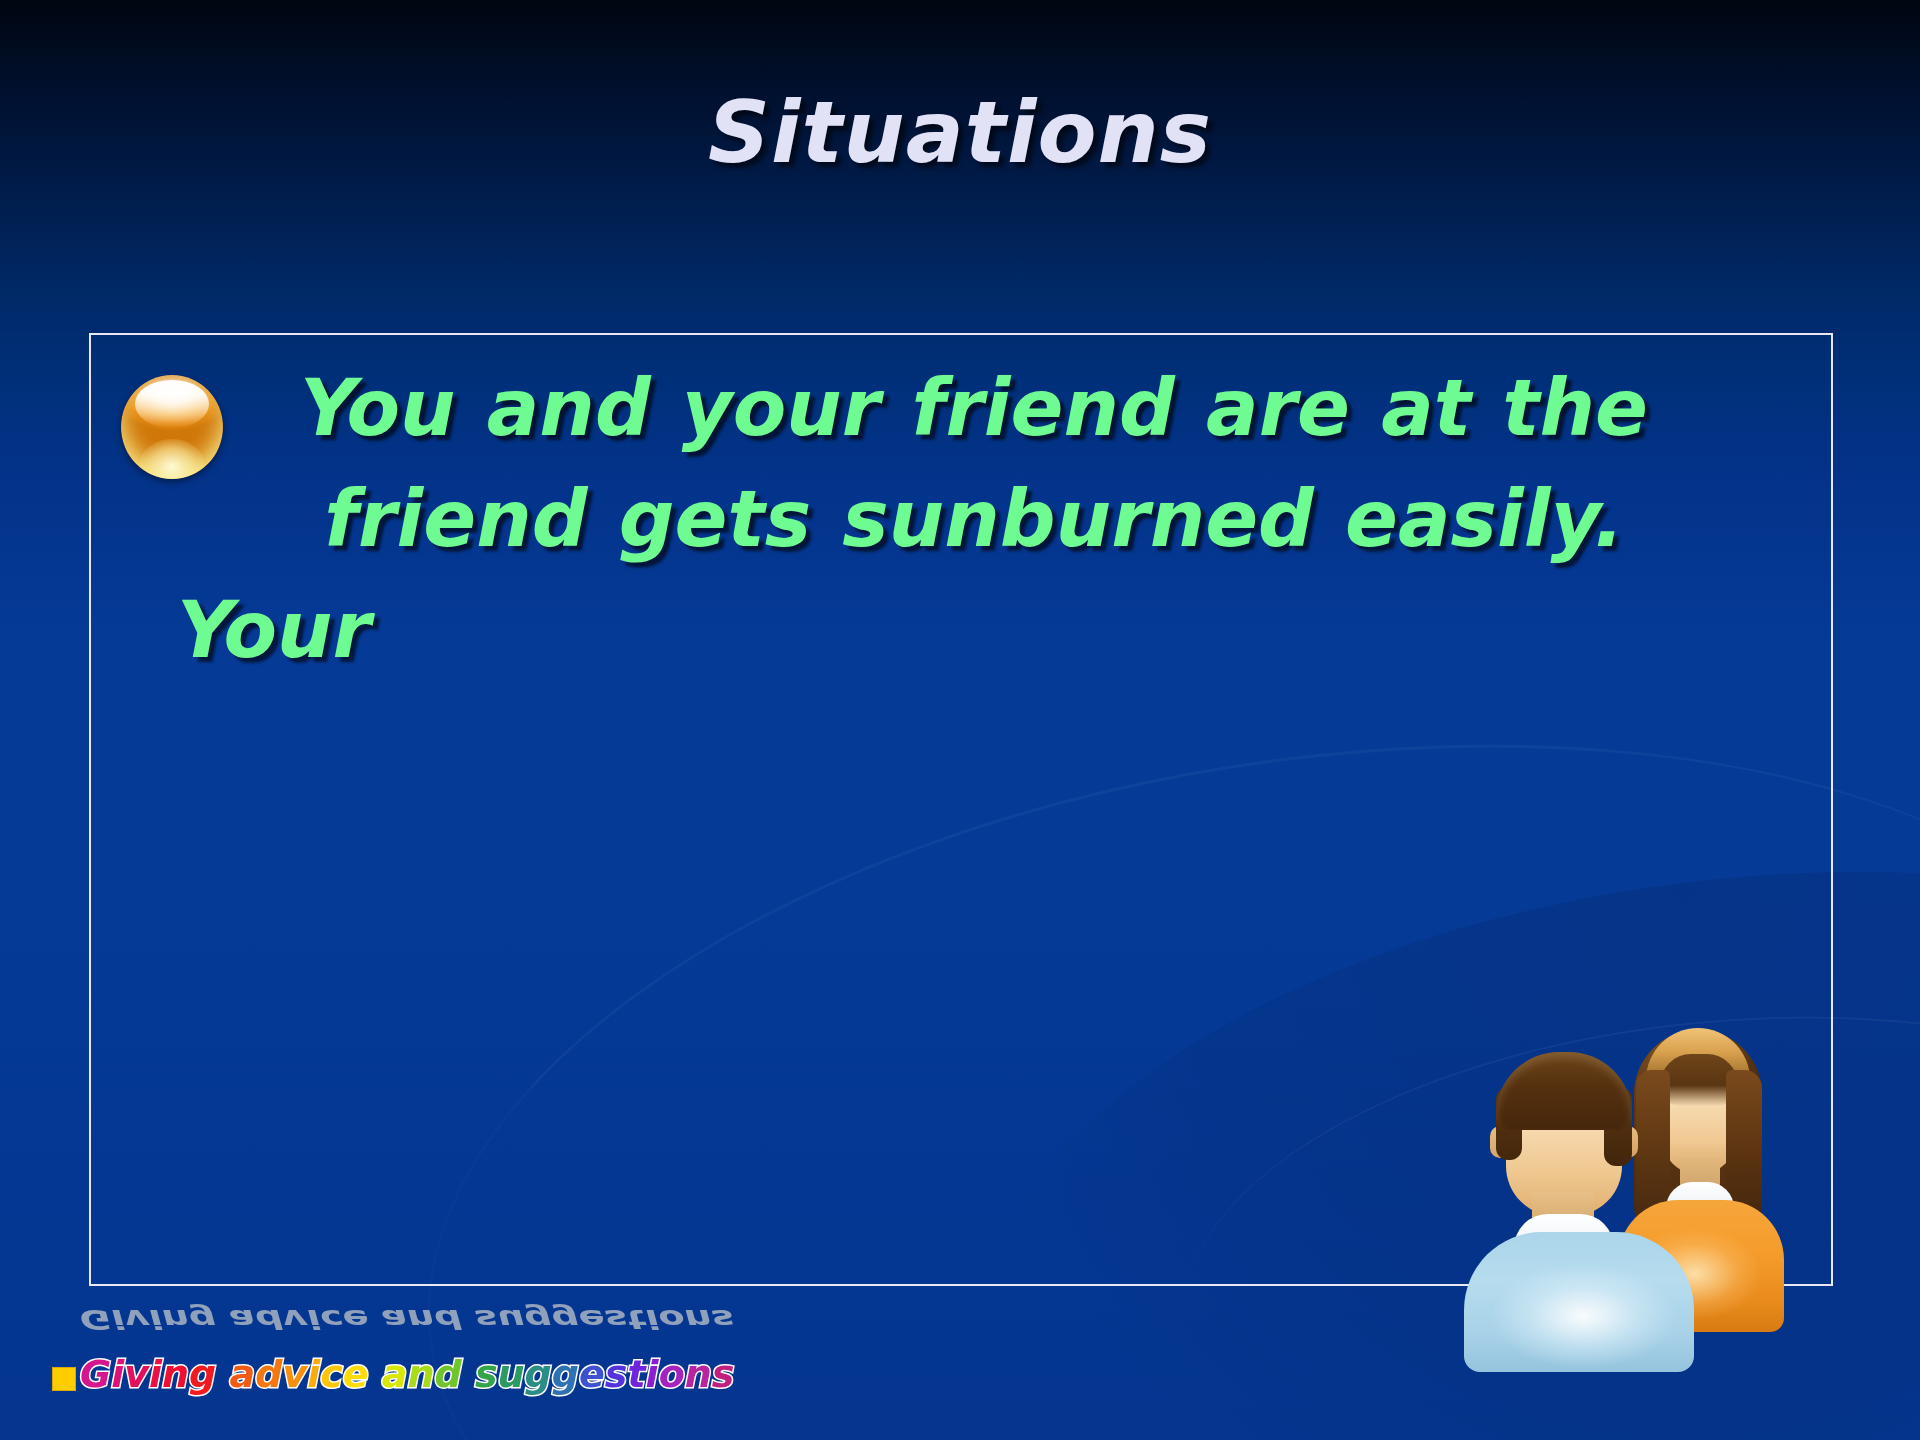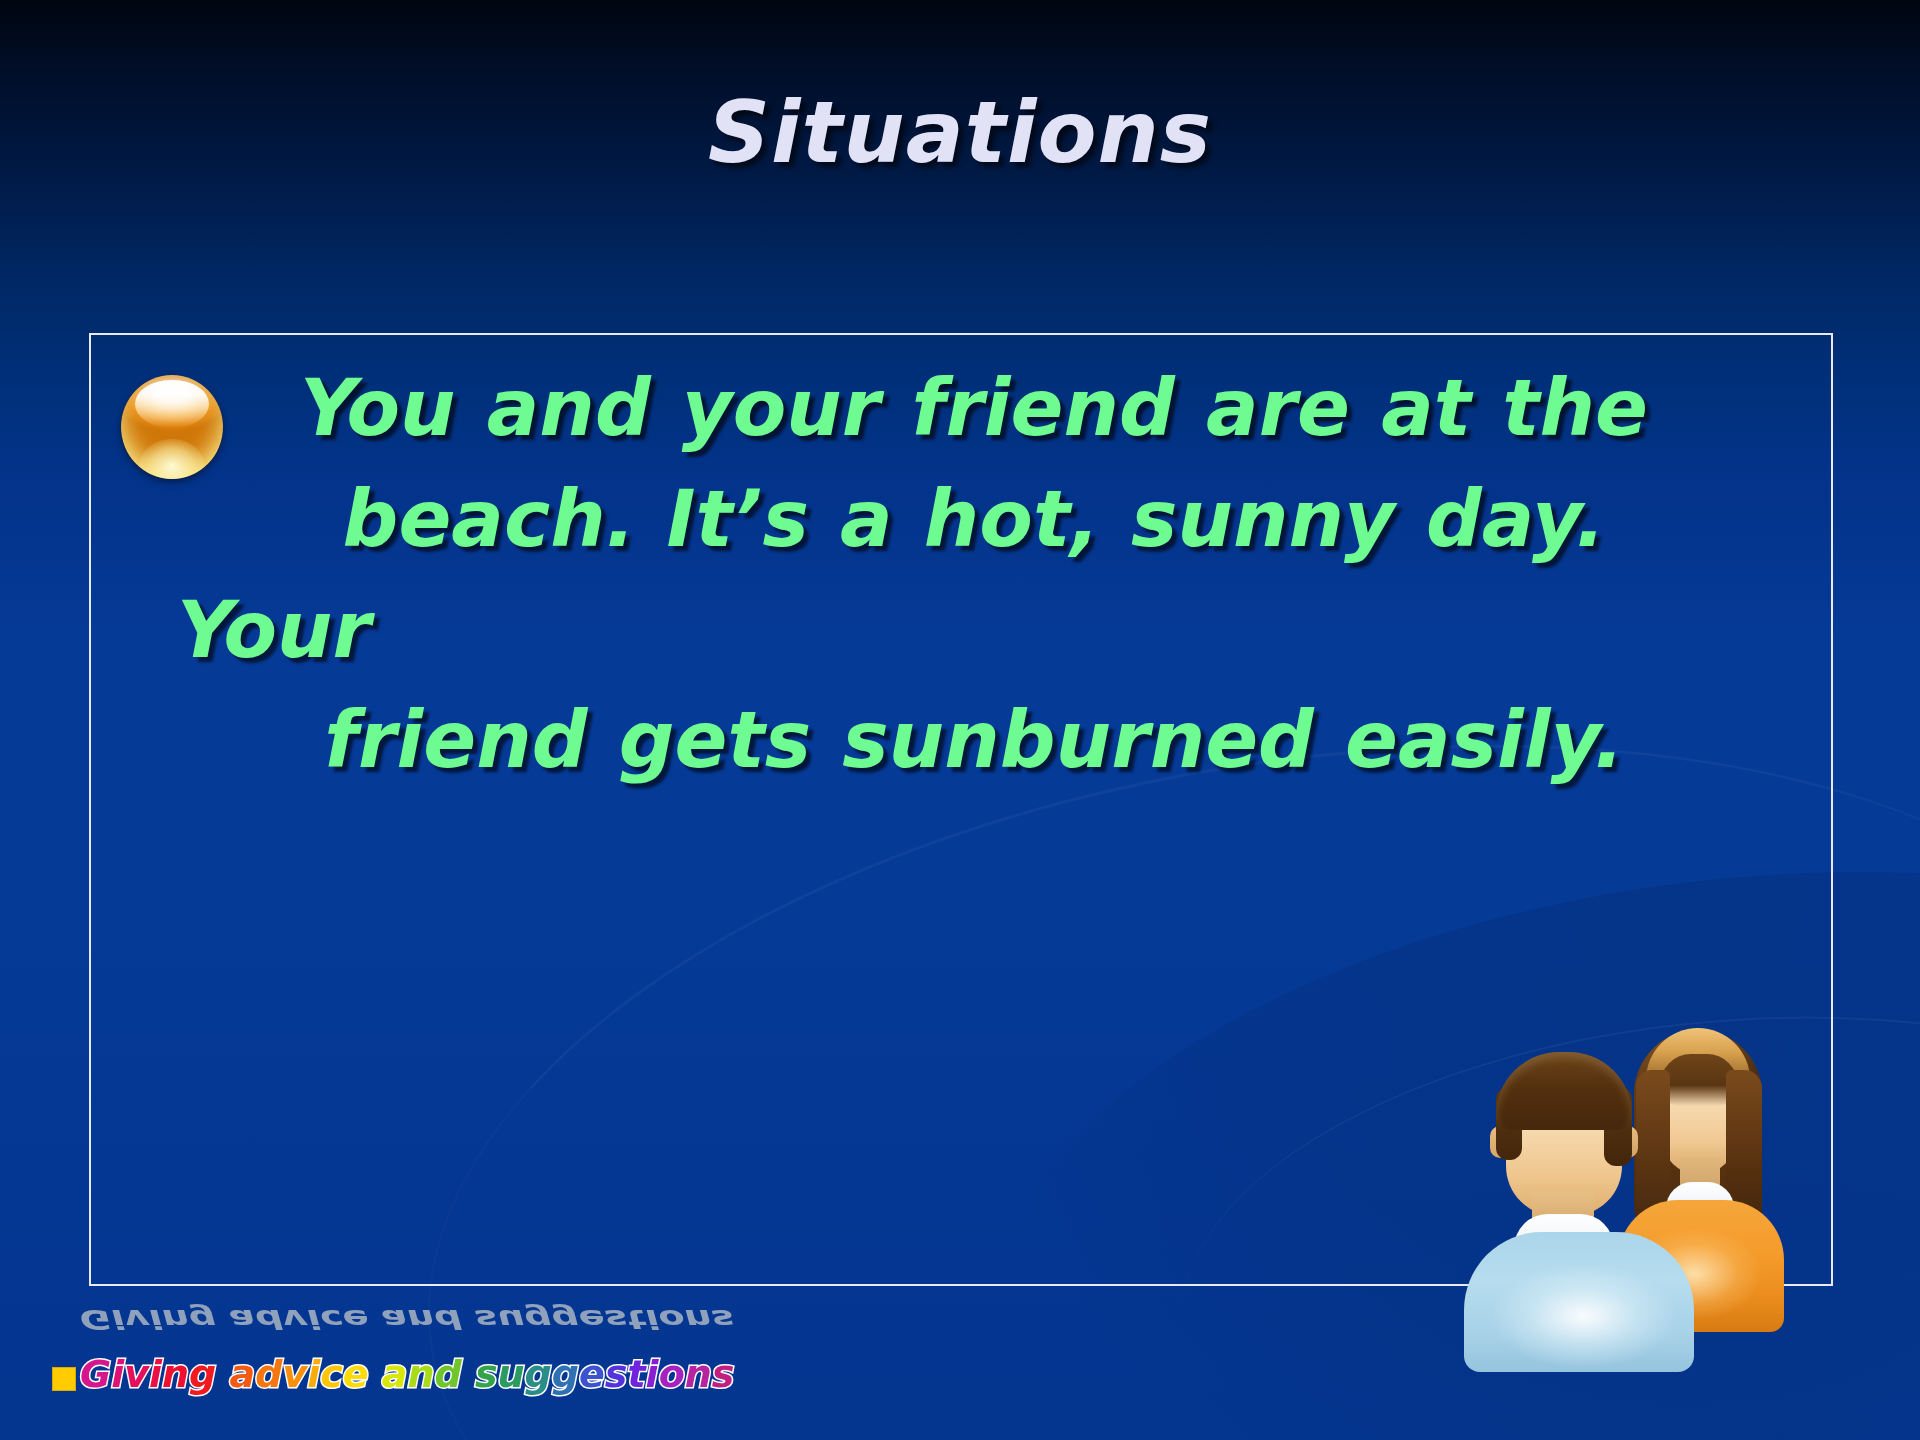--- a/index.html
+++ b/index.html
@@ -386,23 +386,22 @@
 
   <div class="title">Situations</div>
 
   <div class="content-frame"></div>
 
   <div class="bullet-list">
     <div class="bullet-row">
       <div class="bullet-marker"></div>
       <div class="bullet-text">
         <span class="wrapline">You and your friend are at the</span>
-        <span class="wrapline">beach. It’s a hot, sunny day.</span>
+        <span class="wrapline">friend gets sunburned easily.</span>
         <span class="wrapline left">Your</span>
-        <span class="wrapline">friend gets sunburned easily.</span>
       </div>
     </div>
   </div>
 
   <div class="people">
     <div class="person woman">
       <div class="woman-hair-back"></div>
       <div class="woman-hair-top"></div>
       <div class="woman-face"></div>
       <div class="woman-fringe"></div>

